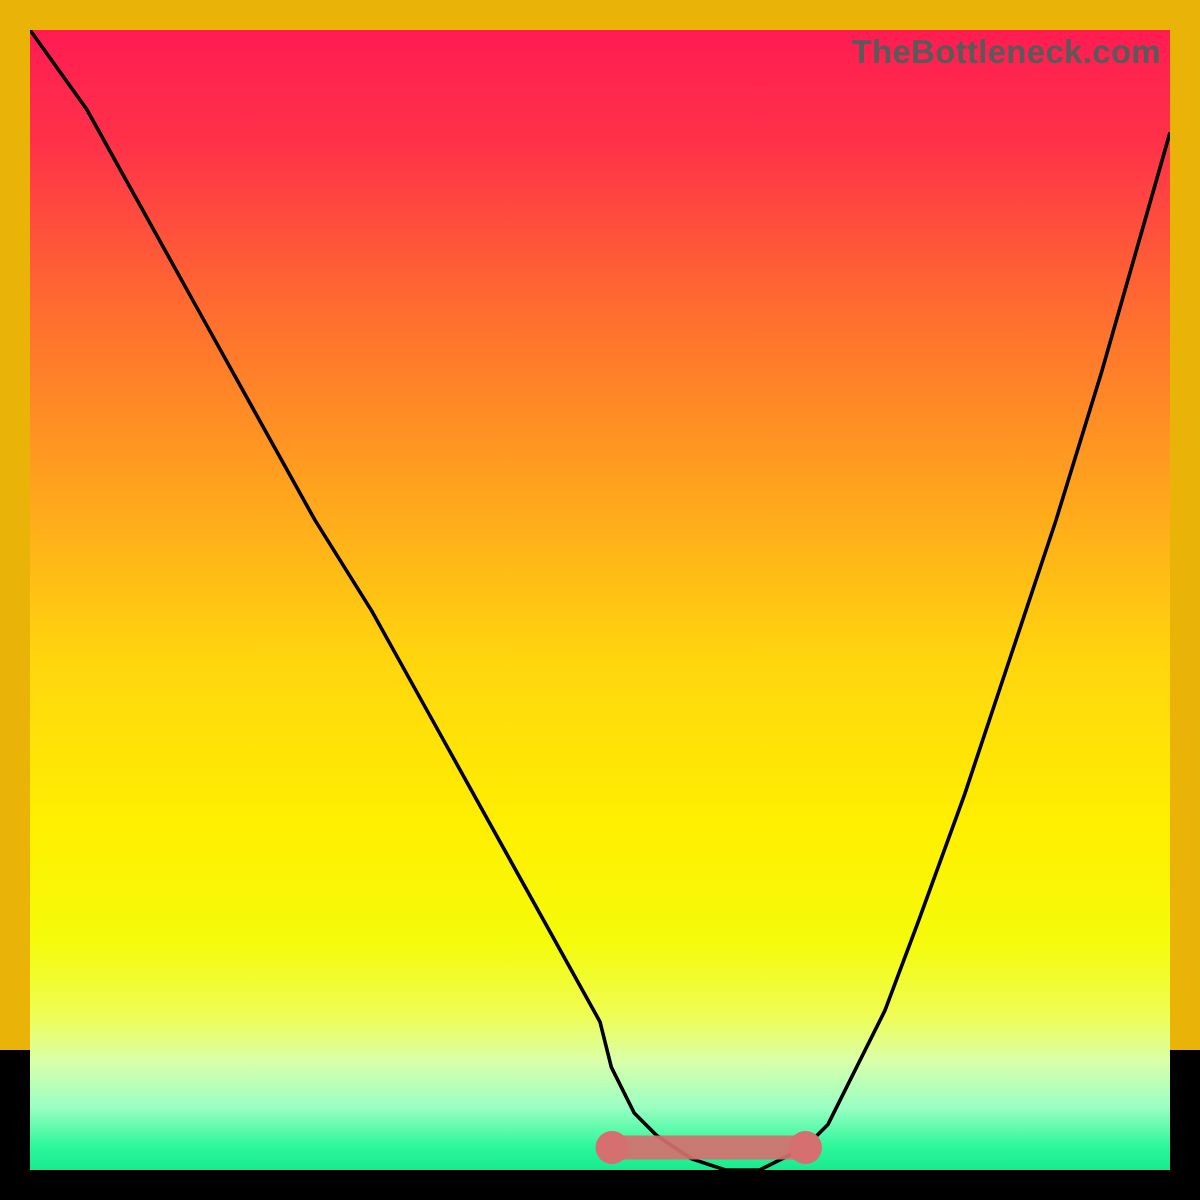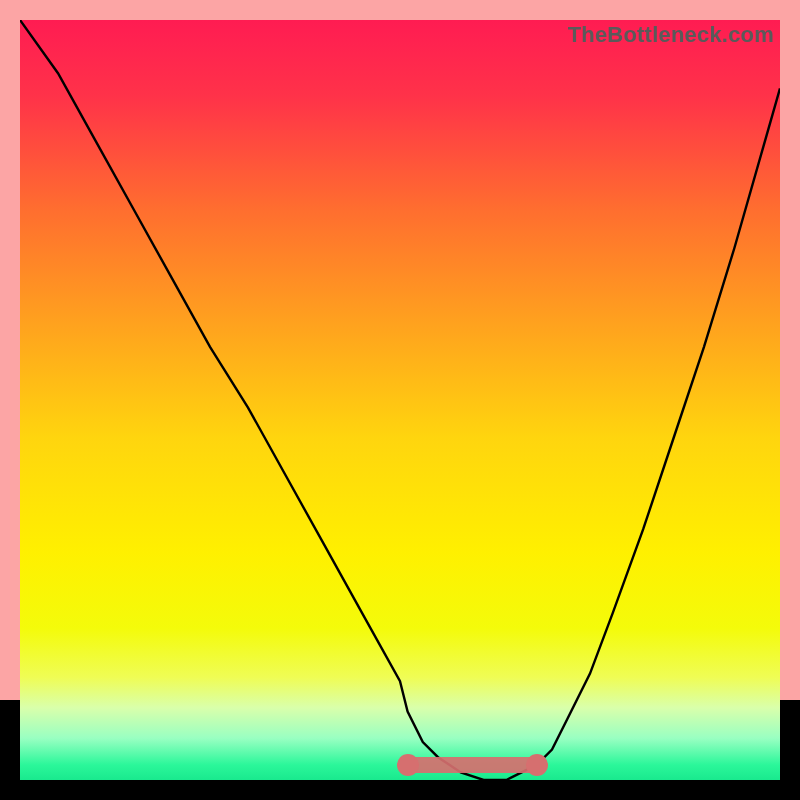--- a/index.html
+++ b/index.html
@@ -1,21 +1,21 @@
 <!DOCTYPE html>
 <html><head>
 <meta charset="utf-8">
 <style>
   * { margin: 0; padding: 0; box-sizing: border-box; }
   html, body { width: 800px; height: 800px; overflow: hidden; background: #000; }
   .frame {
     position: relative;
     width: 800px;
     height: 700px;
-    background: #fca5a5;
+    background: #eab308;
   }
   .plot-area {
     position: absolute;
     left: 20px;
     top: 20px;
     width: 760px;
     height: 760px;
     overflow: hidden;
   }
   .gradient-bg {

